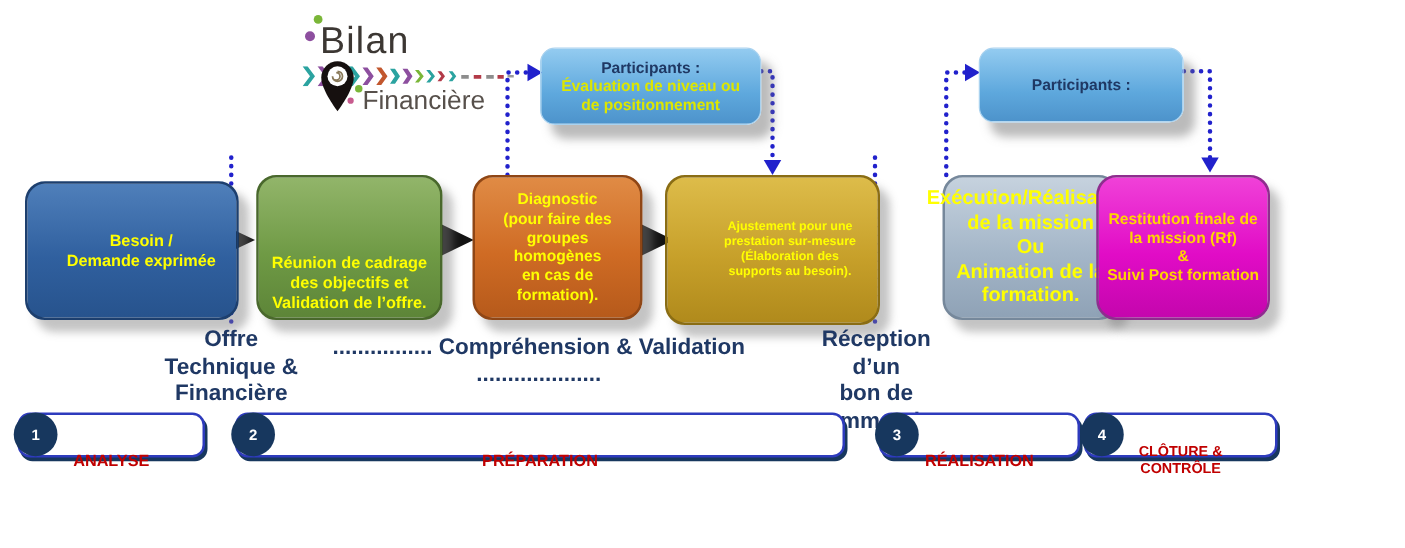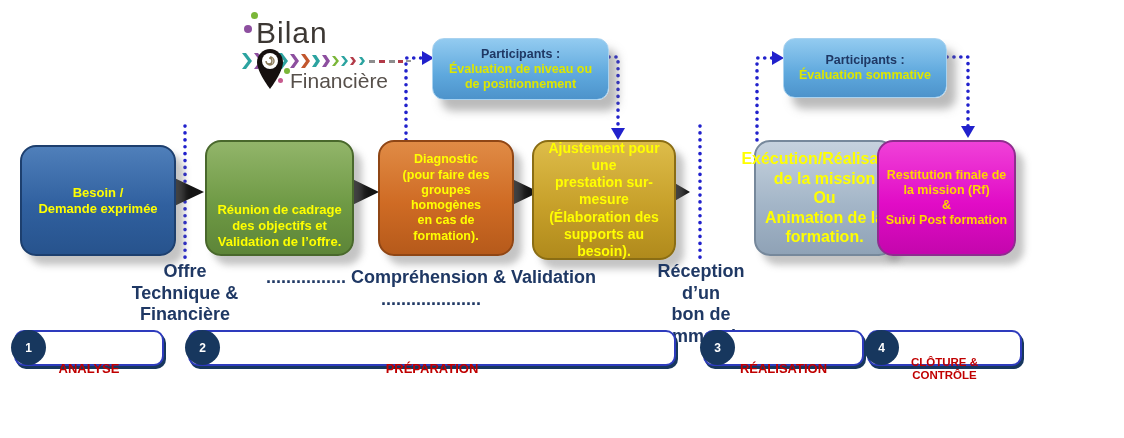--- a/index.html
+++ b/index.html
@@ -9,24 +9,24 @@
   }
   
   #connectors{position:absolute;left:0;top:0;width:1124px;height:438px;z-index:1;pointer-events:none;}
   
   .step{
     position:absolute;z-index:2;border:2px solid #333;border-radius:16px;
     display:flex;align-items:center;justify-content:center;text-align:center;
     font-weight:bold;box-shadow:8px 9px 7px rgba(125,125,125,0.45);
   }
   .step-label{white-space:pre-line;line-height:1.22;padding:4px 6px;}
-  .step1{left:20px;top:145px;width:152px;height:107px;font-size:13px;}
+  .step1{left:20px;top:145px;width:152px;height:107px;font-size:13px;padding-left:15px;}
   .step2{left:205px;top:140px;width:145px;height:112px;font-size:13px;align-items:flex-end;}
   .step3{left:378px;top:140px;width:132px;height:112px;font-size:12.5px;}
-  .step4{left:532px;top:140px;width:140px;height:116px;font-size:14px;}
+  .step4{left:532px;top:140px;width:140px;height:116px;font-size:10px;padding-left:28px;}
   .step5{left:754px;top:140px;width:137px;height:112px;font-size:16px;}
   .step6{left:877px;top:140px;width:135px;height:112px;font-size:12.5px;}
   
   .callout{
     position:absolute;z-index:2;border:1px solid #9cc8ec;border-radius:12px;
     display:flex;flex-direction:column;align-items:center;justify-content:center;
     text-align:center;font-weight:bold;box-shadow:9px 11px 8px rgba(120,120,120,0.5);
   }
   .co-title{font-size:12.5px;line-height:1.2;}
   .co-sub{font-size:12.5px;line-height:1.2;white-space:pre-line;text-align:center;}
@@ -138,21 +138,20 @@
     <span class="logo-comp">Financière</span>
   </div>
 
   <div class="callout callout1" style="background: linear-gradient(rgb(147, 203, 240) 0%, rgb(94, 168, 221) 60%, rgb(77, 147, 203) 100%); border-color: rgb(169, 210, 239);">
     <span class="co-title" style="color: rgb(31, 56, 100);">Participants :</span>
     <span class="co-sub" style="color: rgb(221, 230, 0);">Évaluation de niveau ou
 de positionnement</span>
   </div>
   <div class="callout callout2" style="background: linear-gradient(rgb(147, 203, 240) 0%, rgb(94, 168, 221) 60%, rgb(77, 147, 203) 100%); border-color: rgb(169, 210, 239);">
     <span class="co-title" style="color: rgb(31, 56, 100);">Participants :</span>
-    <span class="co-sub" style="color: rgb(221, 230, 0);">Évaluation sommative</span>
   </div>
 
   <div class="step step1" style="background: linear-gradient(rgb(79, 127, 186) 0%, rgb(48, 96, 159) 55%, rgb(39, 83, 141) 100%); border-color: rgb(29, 63, 110); color: rgb(255, 255, 0);">
     <span class="step-label">Besoin /
 Demande exprimée</span>
   </div>
   <div class="step step2" style="background: linear-gradient(rgb(146, 181, 106) 0%, rgb(111, 154, 69) 55%, rgb(93, 133, 56) 100%); border-color: rgb(73, 104, 44); color: rgb(255, 255, 0);">
     <span class="step-label">Réunion de cadrage
 des objectifs et
 Validation de l’offre.</span>

